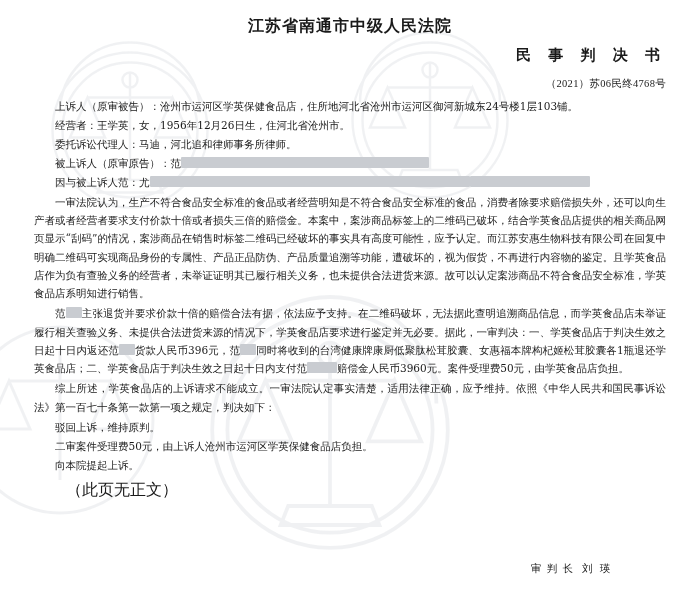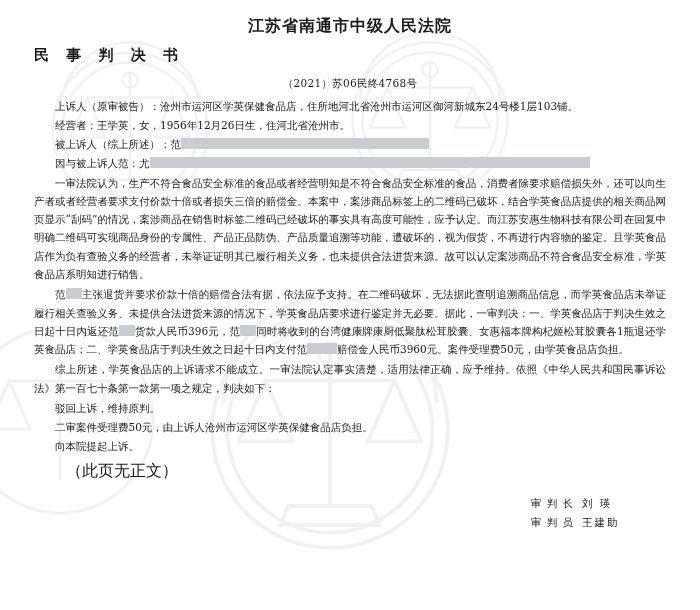--- a/index.html
+++ b/index.html
@@ -35,33 +35,34 @@
   }
   .title-main {
     text-align: center;
     font-size: 16px;
     font-weight: bold;
     letter-spacing: 1px;
     margin-top: 4px;
     line-height: 1.5;
   }
   .title-sub {
-    text-align: left;
+    text-align: right;
     font-size: 15px;
     font-weight: bold;
     letter-spacing: 6px;
     margin-top: 6px;
     line-height: 1.5;
   }
   .case-no {
-    text-align: center;
+    text-align: right;
     font-size: 10.5px;
     margin-top: 10px;
     margin-bottom: 6px;
     letter-spacing: 0.3px;
+    font-family: Liberation Serif, serif;
   }
   .para {
     font-size: 10.5px;
     line-height: 1.72;
     text-align: justify;
     text-justify: inter-ideograph;
     margin: 0 0 1px 0;
     text-indent: 2em;
     position: relative;
   }
@@ -99,20 +100,21 @@
   }
   .sig-line span.role {
     letter-spacing: 1px;
   }
   .sig-line span.name {
     display: inline-block;
     min-width: 58px;
     text-align: left;
     padding-left: 8px;
     letter-spacing: 2px;
+    margin-top: 46px;
   }
   .ruling-list .para {
     text-indent: 2em;
   }
 </style>
 </head>
 <body>
 
 <div class="watermark">
   <svg width="700" height="610" viewBox="0 0 700 610" xmlns="http://www.w3.org/2000/svg">
@@ -167,23 +169,24 @@
 
 <div class="page">
 
   <div class="title-main">江苏省南通市中级人民法院</div>
   <div class="title-sub">民 事 判 决 书</div>
 
   <div class="case-no">（2021）苏06民终4768号</div>
 
   <div class="para">上诉人（原审被告）：沧州市运河区学英保健食品店，住所地河北省沧州市运河区御河新城东24号楼1层103铺。</div>
   <div class="para">经营者：王学英，女，1956年12月26日生，住河北省沧州市。</div>
+  <div class="para">委托诉讼代理人：马迪，河北追和律师事务所律师。</div>
 
   <div class="para">
-    <span>被上诉人（综上所述）：范</span><span class="redact r-lg"></span>
+    <span>被上诉人（原审原告）：范</span><span class="redact r-lg"></span>
   </div>
 
   <div class="para">
     <span>因与被上诉人范：尤</span><span class="redact r-xl"></span><span class="redact r-md"></span>
   </div>
 
 
   <div class="para-body">
     <span>一审法院认为，生产不符合食品安全标准的食品或者经营明知是不符合食品安全标准的食品，消费者除要求赔偿损失外，还可以向生产者或者经营者要求支付价款十倍或者损失三倍的赔偿金。本案中，案涉商品标签上的二维码已破坏，结合学英食品店提供的相关商品网页显示“刮码”的情况，案涉商品在销售时标签二维码已经破坏的事实具有高度可能性，应予认定。而江苏安惠生物科技有限公司在回复中明确二维码可实现商品身份的专属性、产品正品防伪、产品质量追溯等功能，遭破坏的，视为假货，不再进行内容物的鉴定。且学英食品店作为负有查验义务的经营者，未举证证明其已履行相关义务，也未提供合法进货来源。故可以认定案涉商品不符合食品安全标准，学英食品店系明知进行销售。</span>
   </div>

